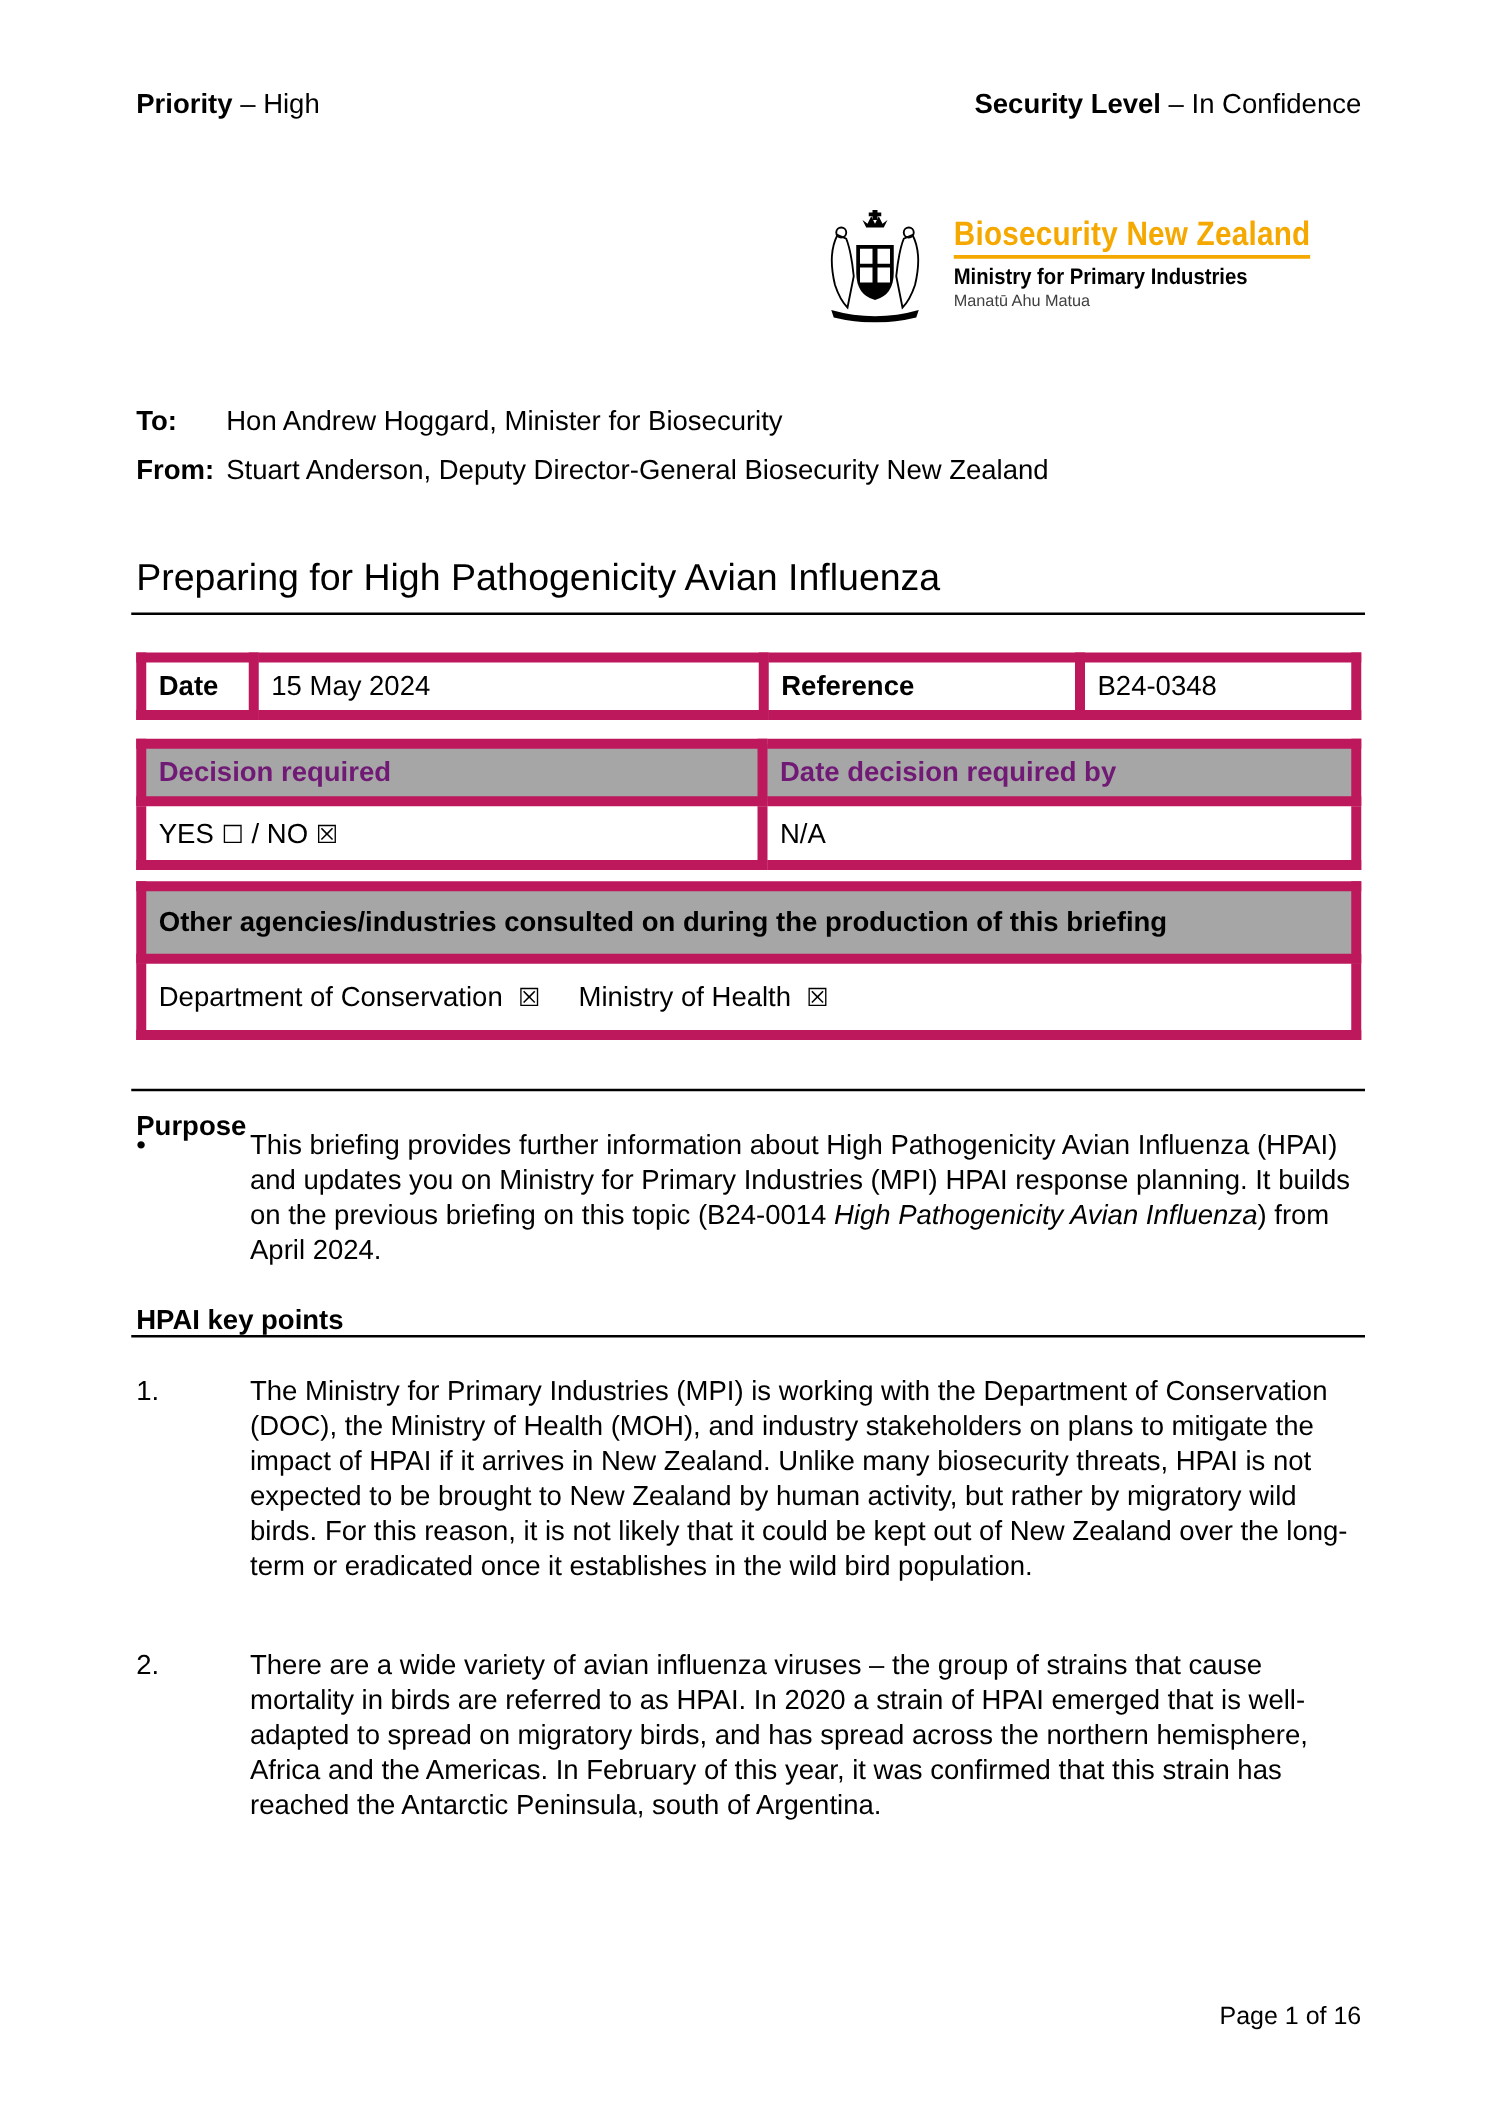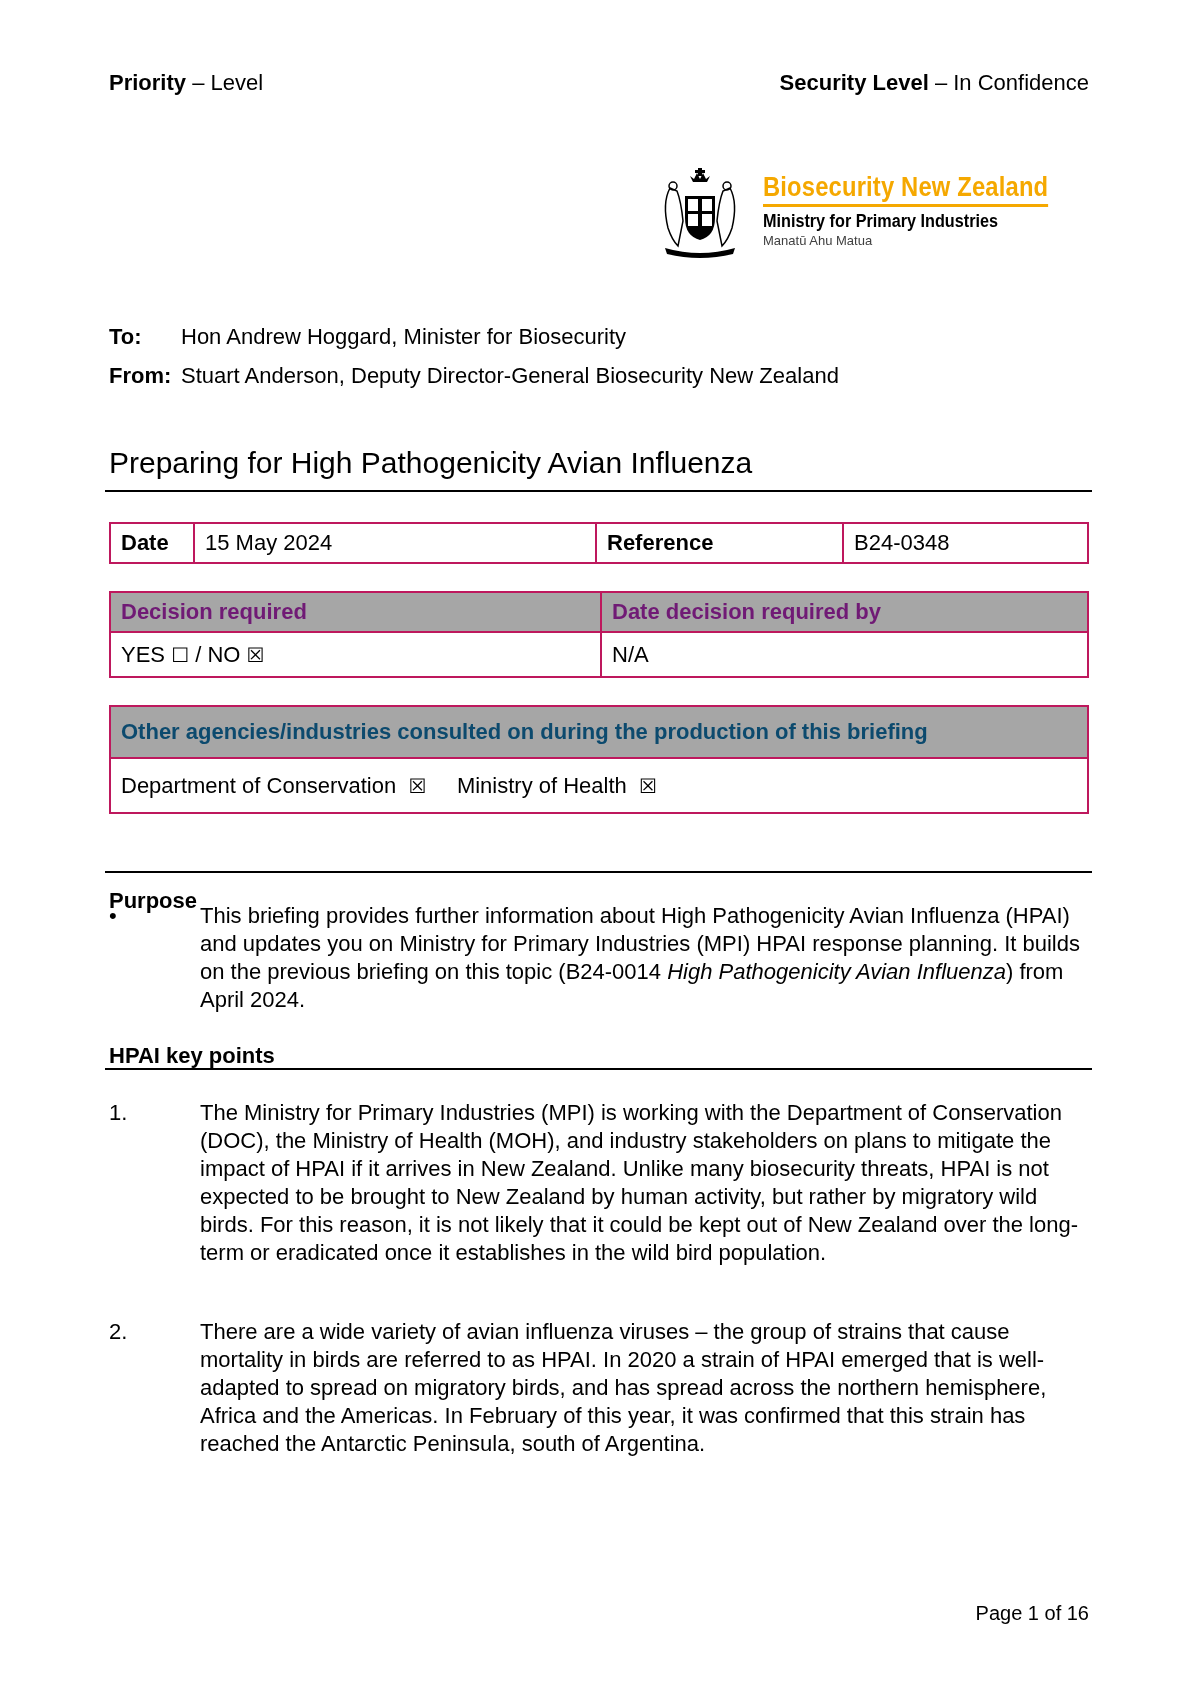--- a/index.html
+++ b/index.html
@@ -15,41 +15,41 @@
   .brand-title { font-size: 27px; font-weight: bold; color: #f5a800; letter-spacing: 0.2px; border-bottom: 3px solid #f5a800; padding-bottom: 1px; white-space: nowrap; transform: scaleX(0.88); transform-origin: left; display: inline-block; }
   .brand-ministry { font-size: 18px; font-weight: bold; margin-top: 4px; transform: scaleX(0.9); transform-origin: left; white-space: nowrap; }
   .brand-maori { font-size: 13px; color: #404040; margin-top: 1px; }
   .addr { left: 109px; font-size: 22px; }
   .addr .lbl { font-weight: bold; display: inline-block; width: 72px; }
   #to-line { top: 324px; }
   #from-line { top: 363px; }
   .title { left: 109px; top: 446px; font-size: 30px; font-weight: normal; }
   .rule { left: 105px; width: 987px; height: 2px; background: #000; }
   table.meta { position: absolute; left: 109px; width: 980px; border-collapse: collapse; font-size: 22px; }
-  table.meta td { border: 2px solid #be185d; padding: 0 10px; }
+  table.meta td { border: 8px solid #be185d; padding: 0 10px; }
   #t1 { top: 522px; }
   #t1 td { height: 38px; }
   #t2 { top: 591px; }
   #t2 .th td { background: #a6a6a6; color: #701a75; font-weight: bold; height: 38px; }
   #t2 .tr td { height: 43px; }
   #t3 { top: 705px; }
-  #t3 .th td { background: #a6a6a6; color: #0c4a6e; font-weight: bold; height: 50px; }
+  #t3 .th td { background: #a6a6a6; color: #000000; font-weight: bold; height: 50px; }
   #t3 .tr td { height: 53px; }
   .cb { font-size: 20px; }
   .sect { left: 109px; font-size: 22px; font-weight: bold; }
   .para { left: 109px; width: 980px; font-size: 22px; line-height: 28px; }
   .para .num { position: absolute; left: 0; top: 0; }
   .para .txt { margin-left: 91px; }
   .footer { right: 101px; top: 1602px; font-size: 20px; }
 </style>
 </head>
 <body>
 
 <div class="abs hdr" id="priority">
-  <b>Priority</b><span> – </span><span>Level</span>
+  <b>Priority</b><span> – </span><span>High</span>
 </div>
 <div class="abs hdr" id="security">
   <b>Security Level</b><span> – </span><span>In Confidence</span>
 </div>
 
 <div class="abs logo">
   <svg class="crest" viewBox="0 0 90 90">
     <path d="M38 14 h14 l3 -6 l-4 3 l-3 -6 l-3 6 l-3 -6 l-3 6 l-4 -3 z" fill="#000"></path>
     <rect x="43" y="0" width="4" height="8" fill="#000"></rect>
     <rect x="40" y="2" width="10" height="3" fill="#000"></rect>

